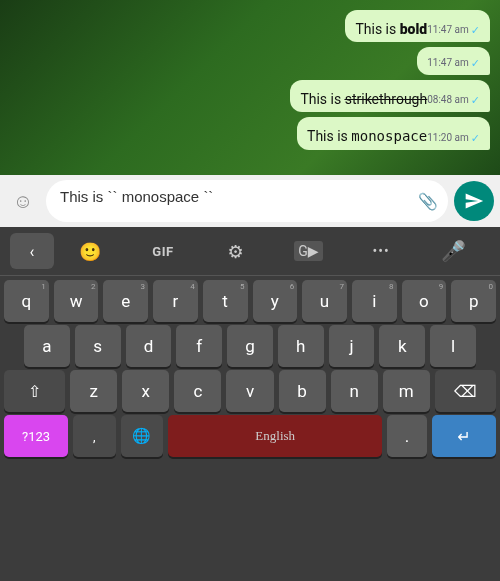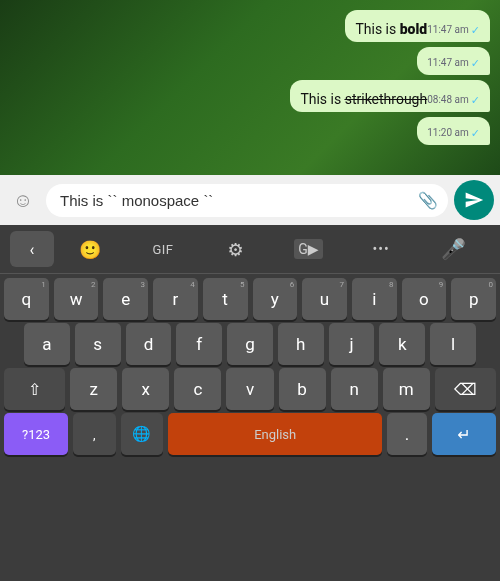--- a/index.html
+++ b/index.html
@@ -87,21 +87,21 @@
       flex: 1;
       position: relative;
     }
 
     .input-wrapper input {
       width: 100%;
       border: none;
       outline: none;
       background: white;
       border-radius: 22px;
-      padding: 8px 36px 8px 14px;
+      padding: 8px 36px 17px 14px;
       font-size: 15px;
       color: #333;
     }
 
     .attach-icon {
       position: absolute;
       right: 10px;
       top: 50%;
       transform: translateY(-50%);
       color: #888;
@@ -149,21 +149,21 @@
     }
 
     .kb-tool-btn.back-btn {
       background: #555;
       border-radius: 6px;
       max-width: 44px;
     }
 
     .kb-tool-btn .gif-label {
       font-size: 13px;
-      font-weight: normal;
+      font-weight: bold;
       color: #ccc;
       letter-spacing: 0.5px;
     }
 
     .kb-tool-mic {
       color: #aaa;
       font-size: 20px;
     }
 
     
@@ -222,36 +222,37 @@
       flex: 1.3;
     }
 
     
     .key-row.bottom-row {
       gap: 5px;
     }
 
     .key.number-btn {
       flex: 1.2;
-      background: #8b5cf6;
+      background: #d946ef;
     }
 
     .key.emoji-key {
       flex: 0.8;
       background: #4a4a4a;
     }
 
     .key.globe-key {
       flex: 0.8;
       background: #4a4a4a;
     }
 
     .key.space-key {
       flex: 4;
-      background: #c2410c;
+      background: #7f1d1d;
+      font-family: Liberation Serif, serif;
     }
 
     .key.period-key {
       flex: 0.7;
       background: #5a5a5a;
     }
 
     .key.enter-key {
       flex: 1.2;
       background: #3b82c4;
@@ -283,20 +284,23 @@
     <div class="message-text strike-text">
       This is <span><s>strikethrough</s></span>
     </div>
     <div class="message-meta">
       <span>08:48 am</span>
       <span class="check-mark">✓</span>
     </div>
   </div>
 
   <div class="message-bubble">
+    <div class="message-text mono-text">
+      This is <span style="font-family:monospace;">monospace</span>
+    </div>
     <div class="message-meta">
       <span>11:20 am</span>
       <span class="check-mark">✓</span>
     </div>
   </div>
 </div>
 
 <div class="input-bar">
   <div class="emoji-btn">
     <span>☺</span>

